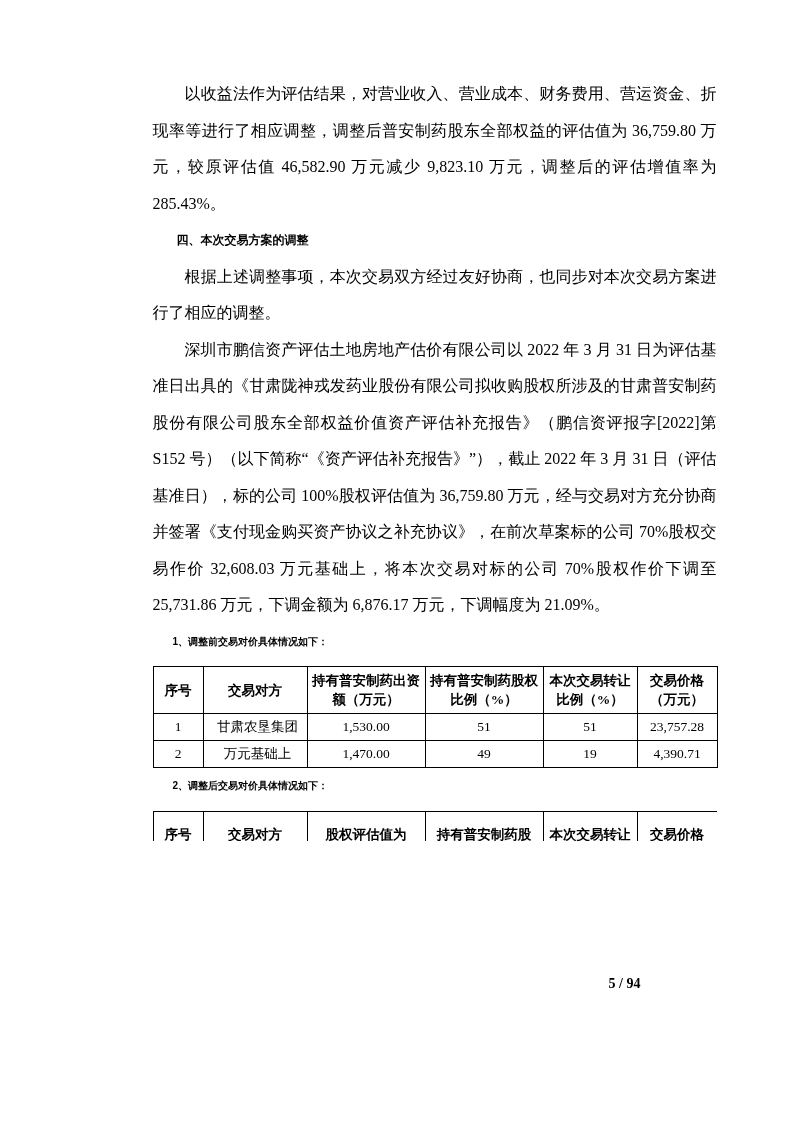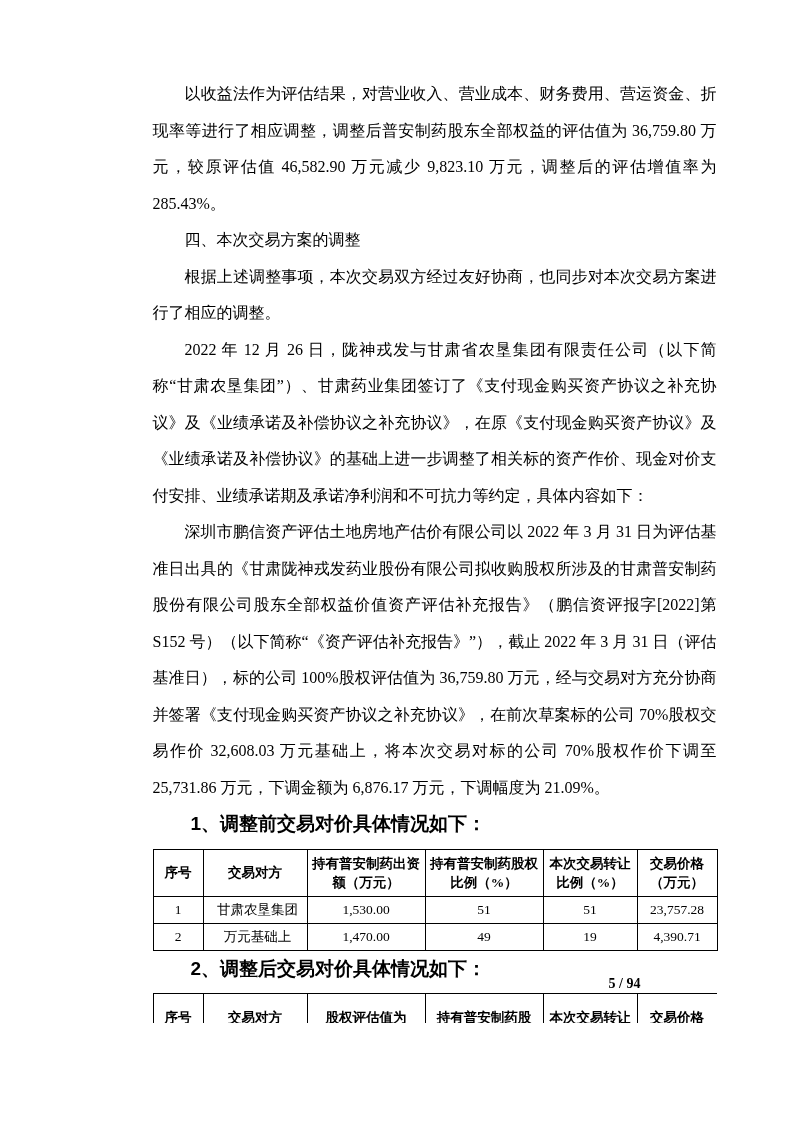--- a/index.html
+++ b/index.html
@@ -20,30 +20,30 @@
   p.body-para {
     margin:0;
     font-size:16px;
     line-height:36.5px;
     text-align:justify;
     text-indent:2em;
   }
   .heading {
     margin:0;
     font-family:"Liberation Sans","DejaVu Sans",sans-serif;
-    font-weight:normal;
-    font-size:16px;
+    font-weight:bold;
+    font-size:12px;
     line-height:36.5px;
     text-indent:2em;
   }
   .table-label {
     margin:0;
     font-family:"Liberation Sans","DejaVu Sans",sans-serif;
     font-weight:bold;
-    font-size:19px;
+    font-size:10px;
     line-height:36.5px;
     text-indent:2em;
   }
   table.data-table {
     border-collapse:collapse;
     table-layout:fixed;
     width:564px;
     margin-top:6px;
   }
   table.data-table th, table.data-table td {
@@ -83,21 +83,20 @@
 
 <div class="page">
   <div class="content">
 
     <p class="body-para">以收益法作为评估结果，对营业收入、营业成本、财务费用、营运资金、折现率等进行了相应调整，调整后普安制药股东全部权益的评估值为 36,759.80 万元，较原评估值 46,582.90 万元减少 9,823.10 万元，调整后的评估增值率为285.43%。</p>
 
     <p class="heading">四、本次交易方案的调整</p>
 
     <p class="body-para">根据上述调整事项，本次交易双方经过友好协商，也同步对本次交易方案进行了相应的调整。</p>
 
-    <p class="body-para">2022 年 12 月 26 日，陇神戎发与甘肃省农垦集团有限责任公司（以下简称“甘肃农垦集团”）、甘肃药业集团签订了《支付现金购买资产协议之补充协议》及《业绩承诺及补偿协议之补充协议》，在原《支付现金购买资产协议》及《业绩承诺及补偿协议》的基础上进一步调整了相关标的资产作价、现金对价支付安排、业绩承诺期及承诺净利润和不可抗力等约定，具体内容如下：</p>
 
 
     <p class="body-para">深圳市鹏信资产评估土地房地产估价有限公司以 2022 年 3 月 31 日为评估基准日出具的《甘肃陇神戎发药业股份有限公司拟收购股权所涉及的甘肃普安制药股份有限公司股东全部权益价值资产评估补充报告》（鹏信资评报字[2022]第S152 号）（以下简称“《资产评估补充报告》”），截止 2022 年 3 月 31 日（评估基准日），标的公司 100%股权评估值为 36,759.80 万元，经与交易对方充分协商并签署《支付现金购买资产协议之补充协议》，在前次草案标的公司 70%股权交易作价 32,608.03 万元基础上，将本次交易对标的公司 70%股权作价下调至25,731.86 万元，下调金额为 6,876.17 万元，下调幅度为 21.09%。</p>
 
     <p class="table-label">1、调整前交易对价具体情况如下：</p>
 
     <table class="data-table" data-table="table1">
       <colgroup>
         <col style="width:50px">
         <col style="width:104px">

